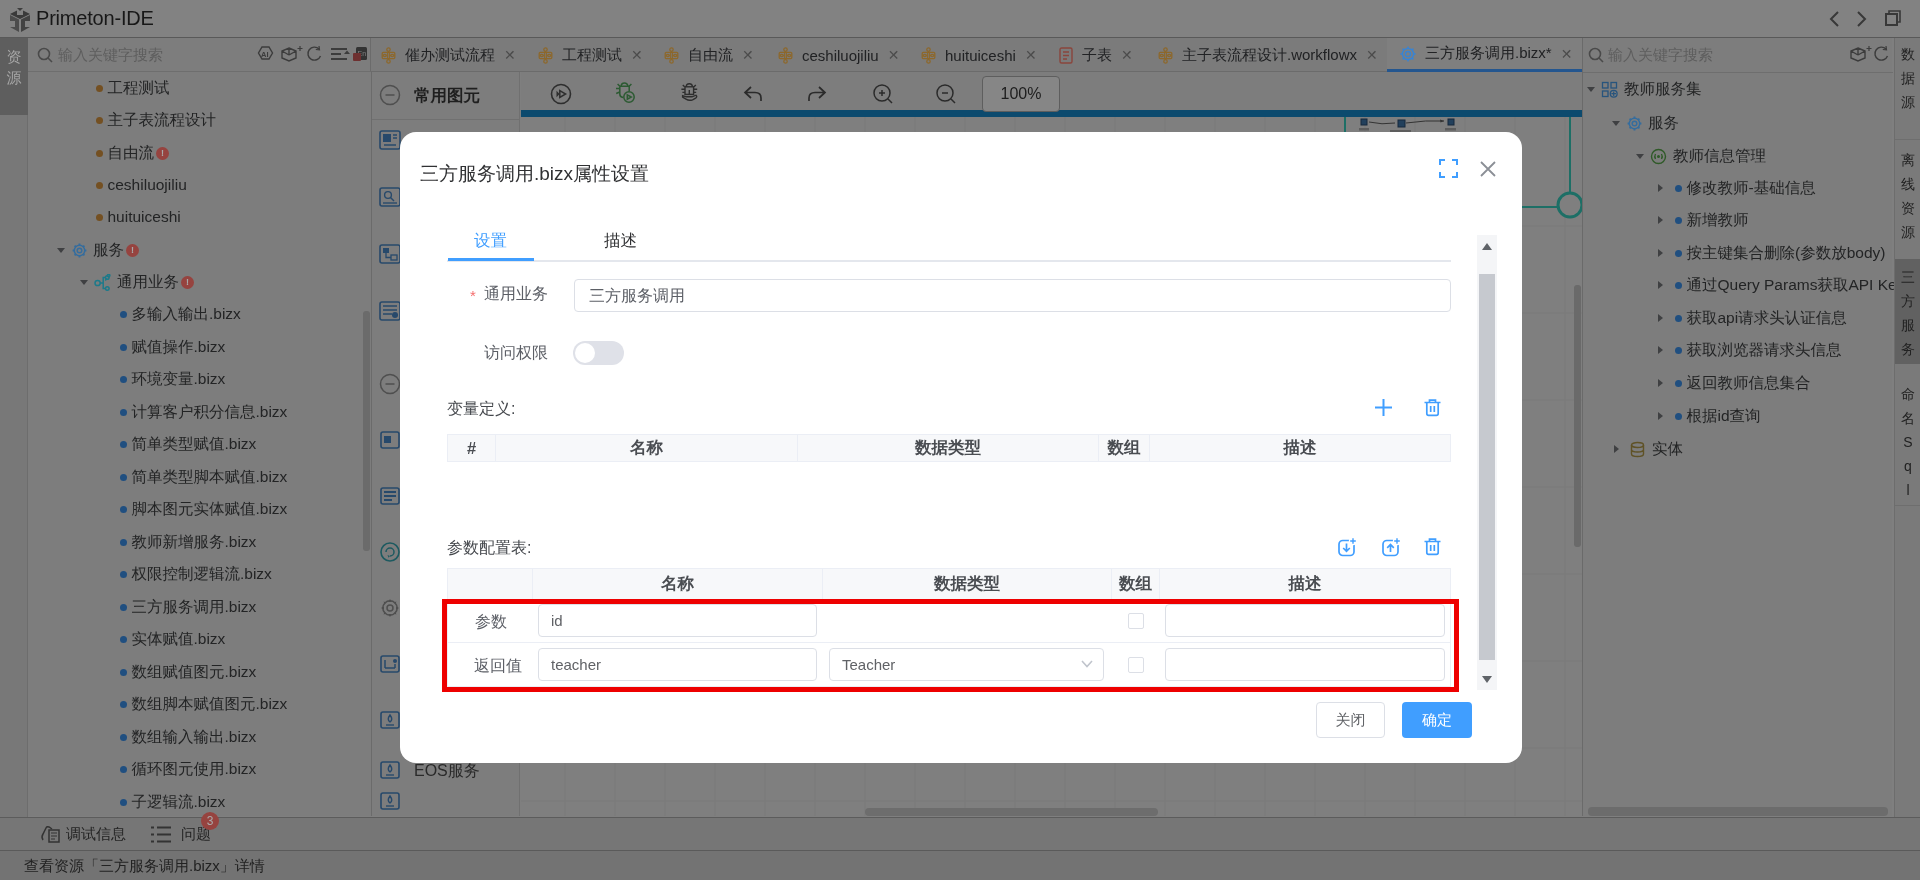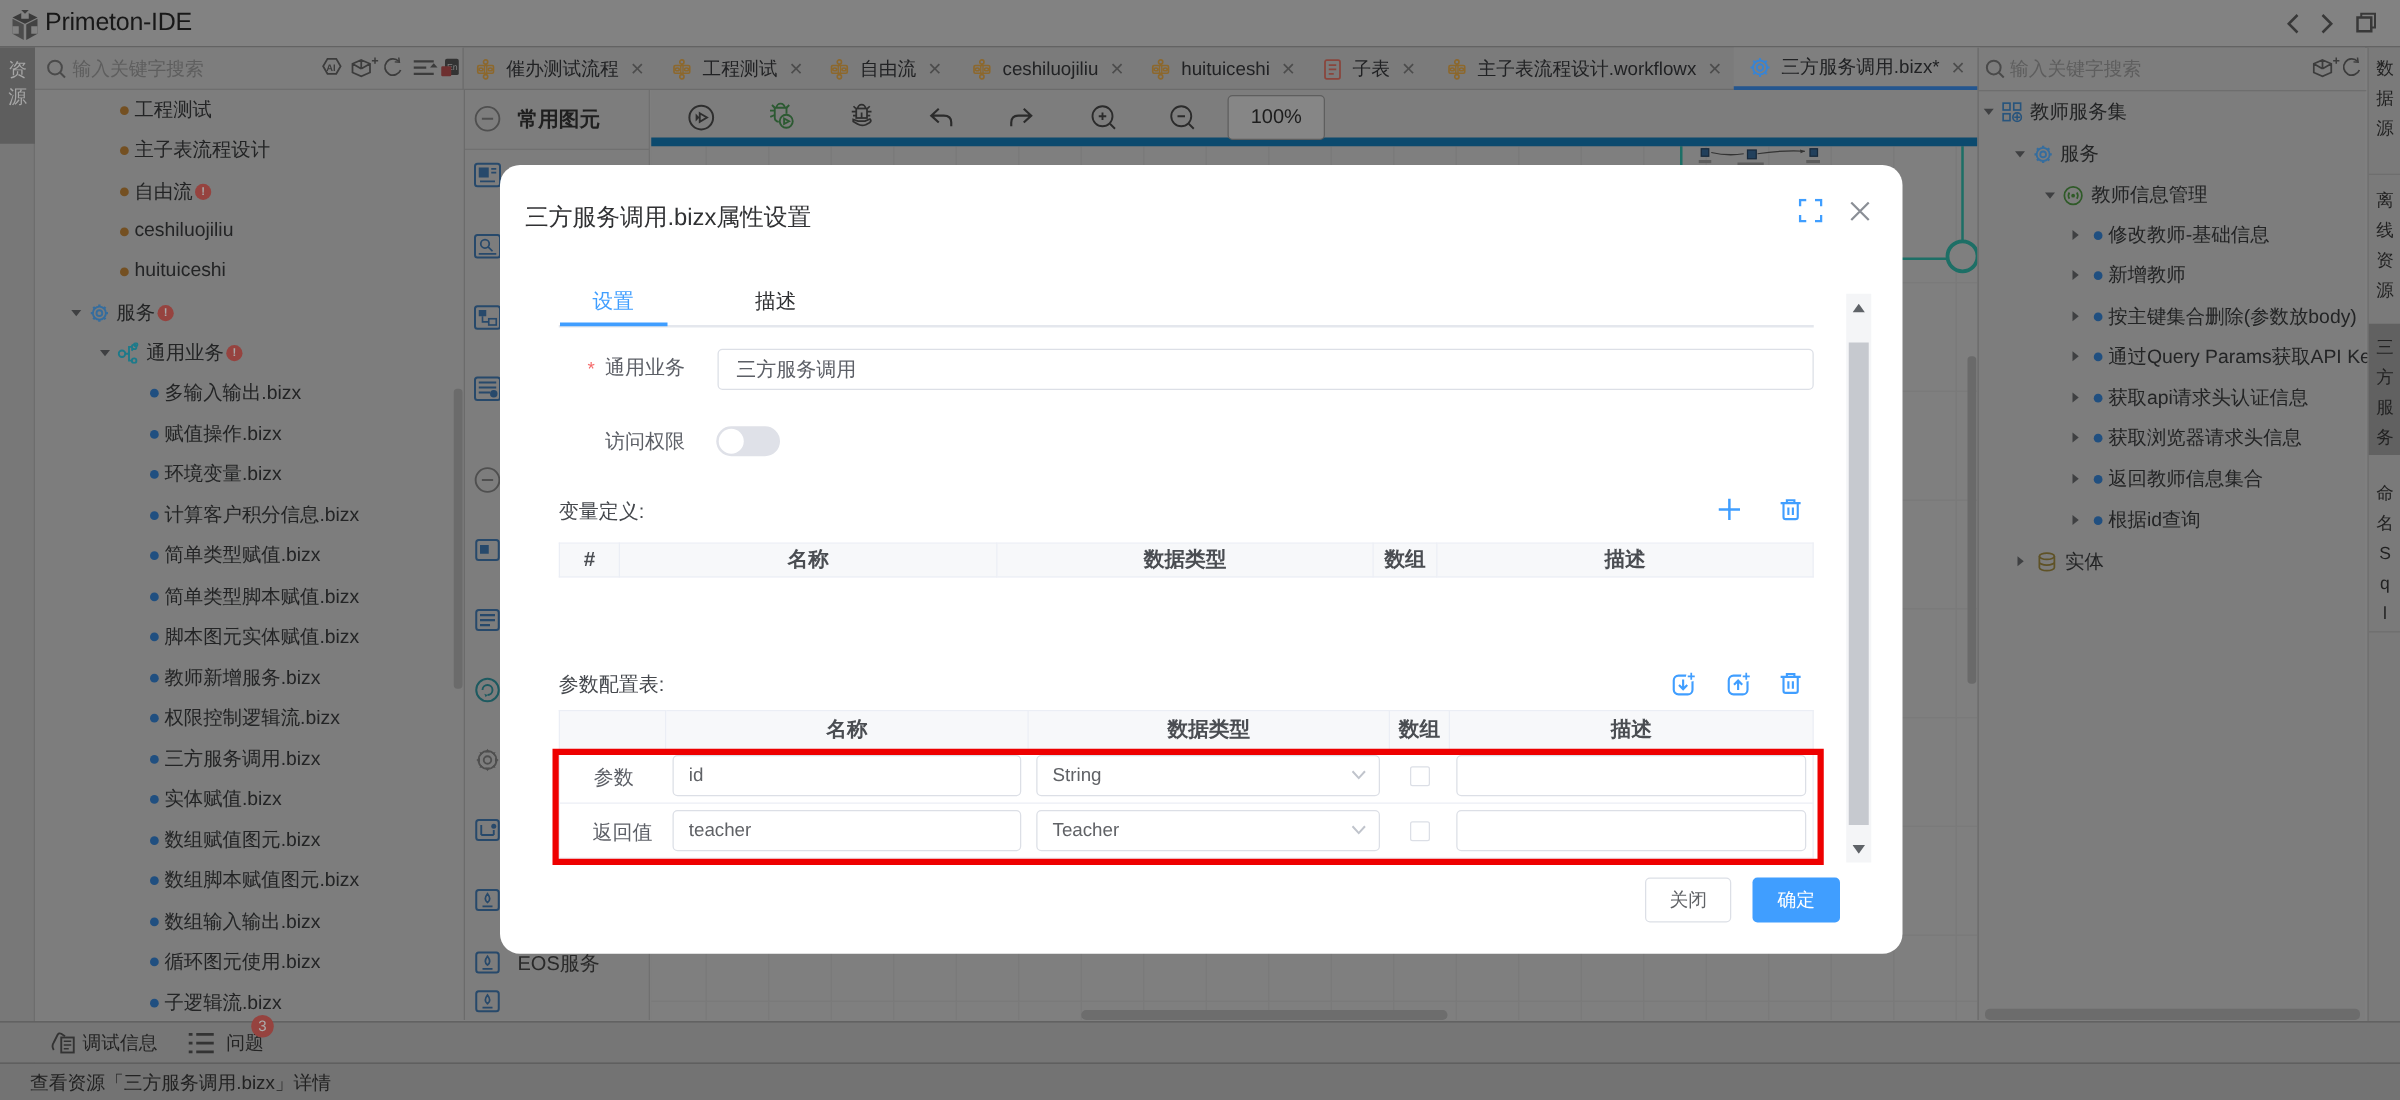--- a/index.html
+++ b/index.html
@@ -562,26 +562,20 @@
     </tr>
   </tbody>
     </table>
   <div class="abs" style="left:47px; top:467px; width:1004px; height:44px; border:1px solid #ebeef5; border-top:none;"></div>
   <div class="abs" style="left:47px; top:511px; width:1004px; height:44px; border:1px solid #ebeef5; border-top:none;"></div>
   <div class="abs" style="left:75px; top:480px; font-size:16px; color:#5c5f66;">参数</div>
   <div class="abs" style="left:74px; top:524px; font-size:16px; color:#5c5f66;">返回值</div>
   <div class="ipt" style="left:138px; top:472px; width:279px; height:33px;">
       <span style="position:absolute; left:12px; top:7px; color:#606266;">id</span>
     </div>
-  <div class="ipt" style="left:429px; top:472px; width:275px; height:33px;">
-      <span style="position:absolute; left:12px; top:7px; color:#606266;">String</span>
-      <svg style="position:absolute; right:10px; top:11px;" width="12" height="8" viewBox="0 0 12 8">
-        <path d="M1 1 L6 6.5 L11 1" stroke="#c0c4cc" stroke-width="1.6" fill="none"></path>
-      </svg>
-    </div>
   <div class="abs" style="left:728px; top:481px; width:16px; height:16px; border:1px solid #dcdfe6; border-radius:2px; background:#fff;"></div>
   <div class="ipt" style="left:765px; top:472px; width:280px; height:33px;"></div>
   <div class="ipt" style="left:138px; top:516px; width:279px; height:33px;">
       <span style="position:absolute; left:12px; top:7px; color:#606266;">teacher</span>
     </div>
   <div class="ipt" style="left:429px; top:516px; width:275px; height:33px;">
       <span style="position:absolute; left:12px; top:7px; color:#606266;">Teacher</span>
       <svg style="position:absolute; right:10px; top:11px;" width="12" height="8" viewBox="0 0 12 8">
         <path d="M1 1 L6 6.5 L11 1" stroke="#c0c4cc" stroke-width="1.6" fill="none"></path>
       </svg>

